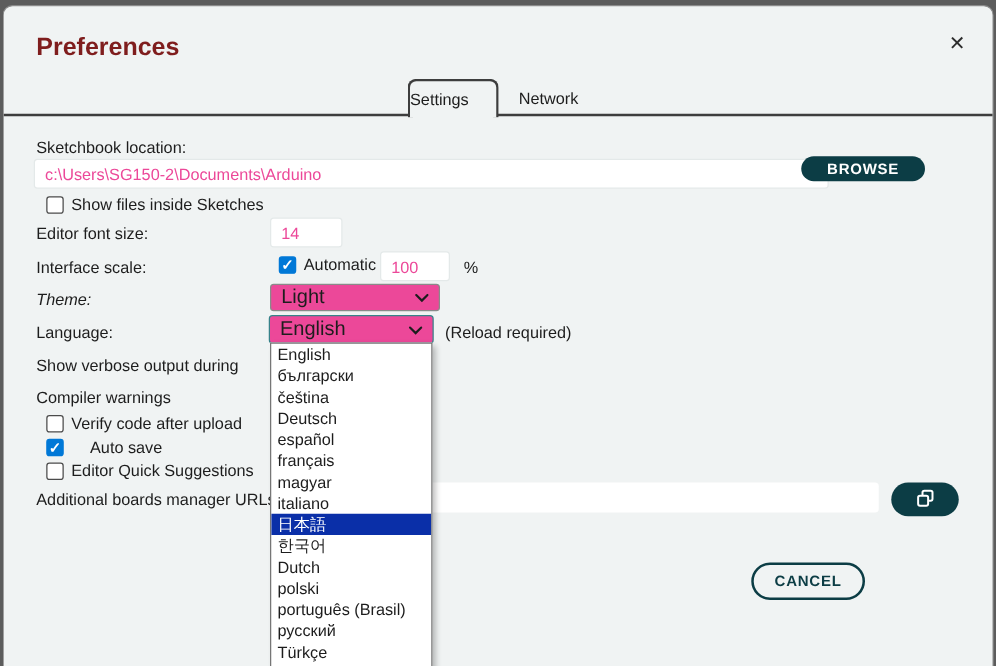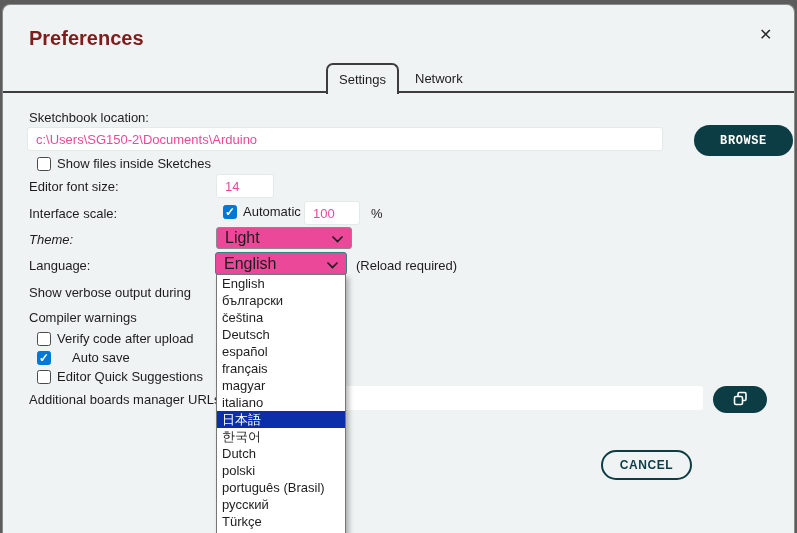--- a/index.html
+++ b/index.html
@@ -14,21 +14,21 @@
   .abs { position:absolute; }
   .lbl { font-size:13px; color:#1d1d1d; white-space:nowrap; }
 
   .title { left:26px; top:22px; font-size:20px; font-weight:600; color:#7f1d1d; }
   .close-x { left:750px; top:18px; font-size:16px; color:#2c2c2c; cursor:pointer; padding:2px 6px; }
 
   .tab-line { left:0; right:0; top:86px; height:2px; background:#3d3d3d; }
   .tab-active {
     left:323px; top:58px; width:73px; height:31px; background:#f0f3f3;
     border:2px solid #3d3d3d; border-bottom:none; border-radius:7px 7px 0 0;
-    z-index:2; display:flex; align-items:center; justify-content:center;
+    z-index:2; display:flex; align-items:center; justify-content:flex-start;
     font-size:13px; cursor:pointer;
   }
   .tab-plain { left:412px; top:66px; font-size:13px; cursor:pointer; }
 
   .txtinput {
     background:#fff; border:1px solid #e4e9e9; border-radius:3px;
     font-family:"Liberation Sans", sans-serif; font-size:13px; color:#ec4899;
     padding:0 8px; outline:none;
   }
 
@@ -70,21 +70,21 @@
   <div class="abs close-x">✕</div>
 
   <div class="abs tab-line"></div>
   <div class="abs tab-active">
     <span>Settings</span>
   </div>
   <div class="abs tab-plain lbl">Network</div>
 
   <div class="abs lbl" style="left:26px; top:105px;">Sketchbook location:</div>
   <input class="abs txtinput" style="left: 24px; top: 122px; width: 636px; height: 24px;" value="c:\Users\SG150-2\Documents\Arduino">
-  <button class="abs pillbtn" style="left:691px; top:120px; width:99px; height:31px;font-family:Liberation Mono, monospace;">BROWSE</button>
+  <button class="abs pillbtn" style="left:638px; top:120px; width:99px; height:20px;">BROWSE</button>
 
   <div class="abs cbrow" style="left:34px; top:151px;">
     <span class="cb"></span>
     <span>Show files inside Sketches</span>
   </div>
 
   <div class="abs lbl" style="left:26px; top:174px;">Editor font size:</div>
   <input class="abs txtinput" style="left: 213px; top: 169px; width: 58px; height: 24px;" value="14">
 
   <div class="abs lbl" style="left:26px; top:201px;">Interface scale:</div>

